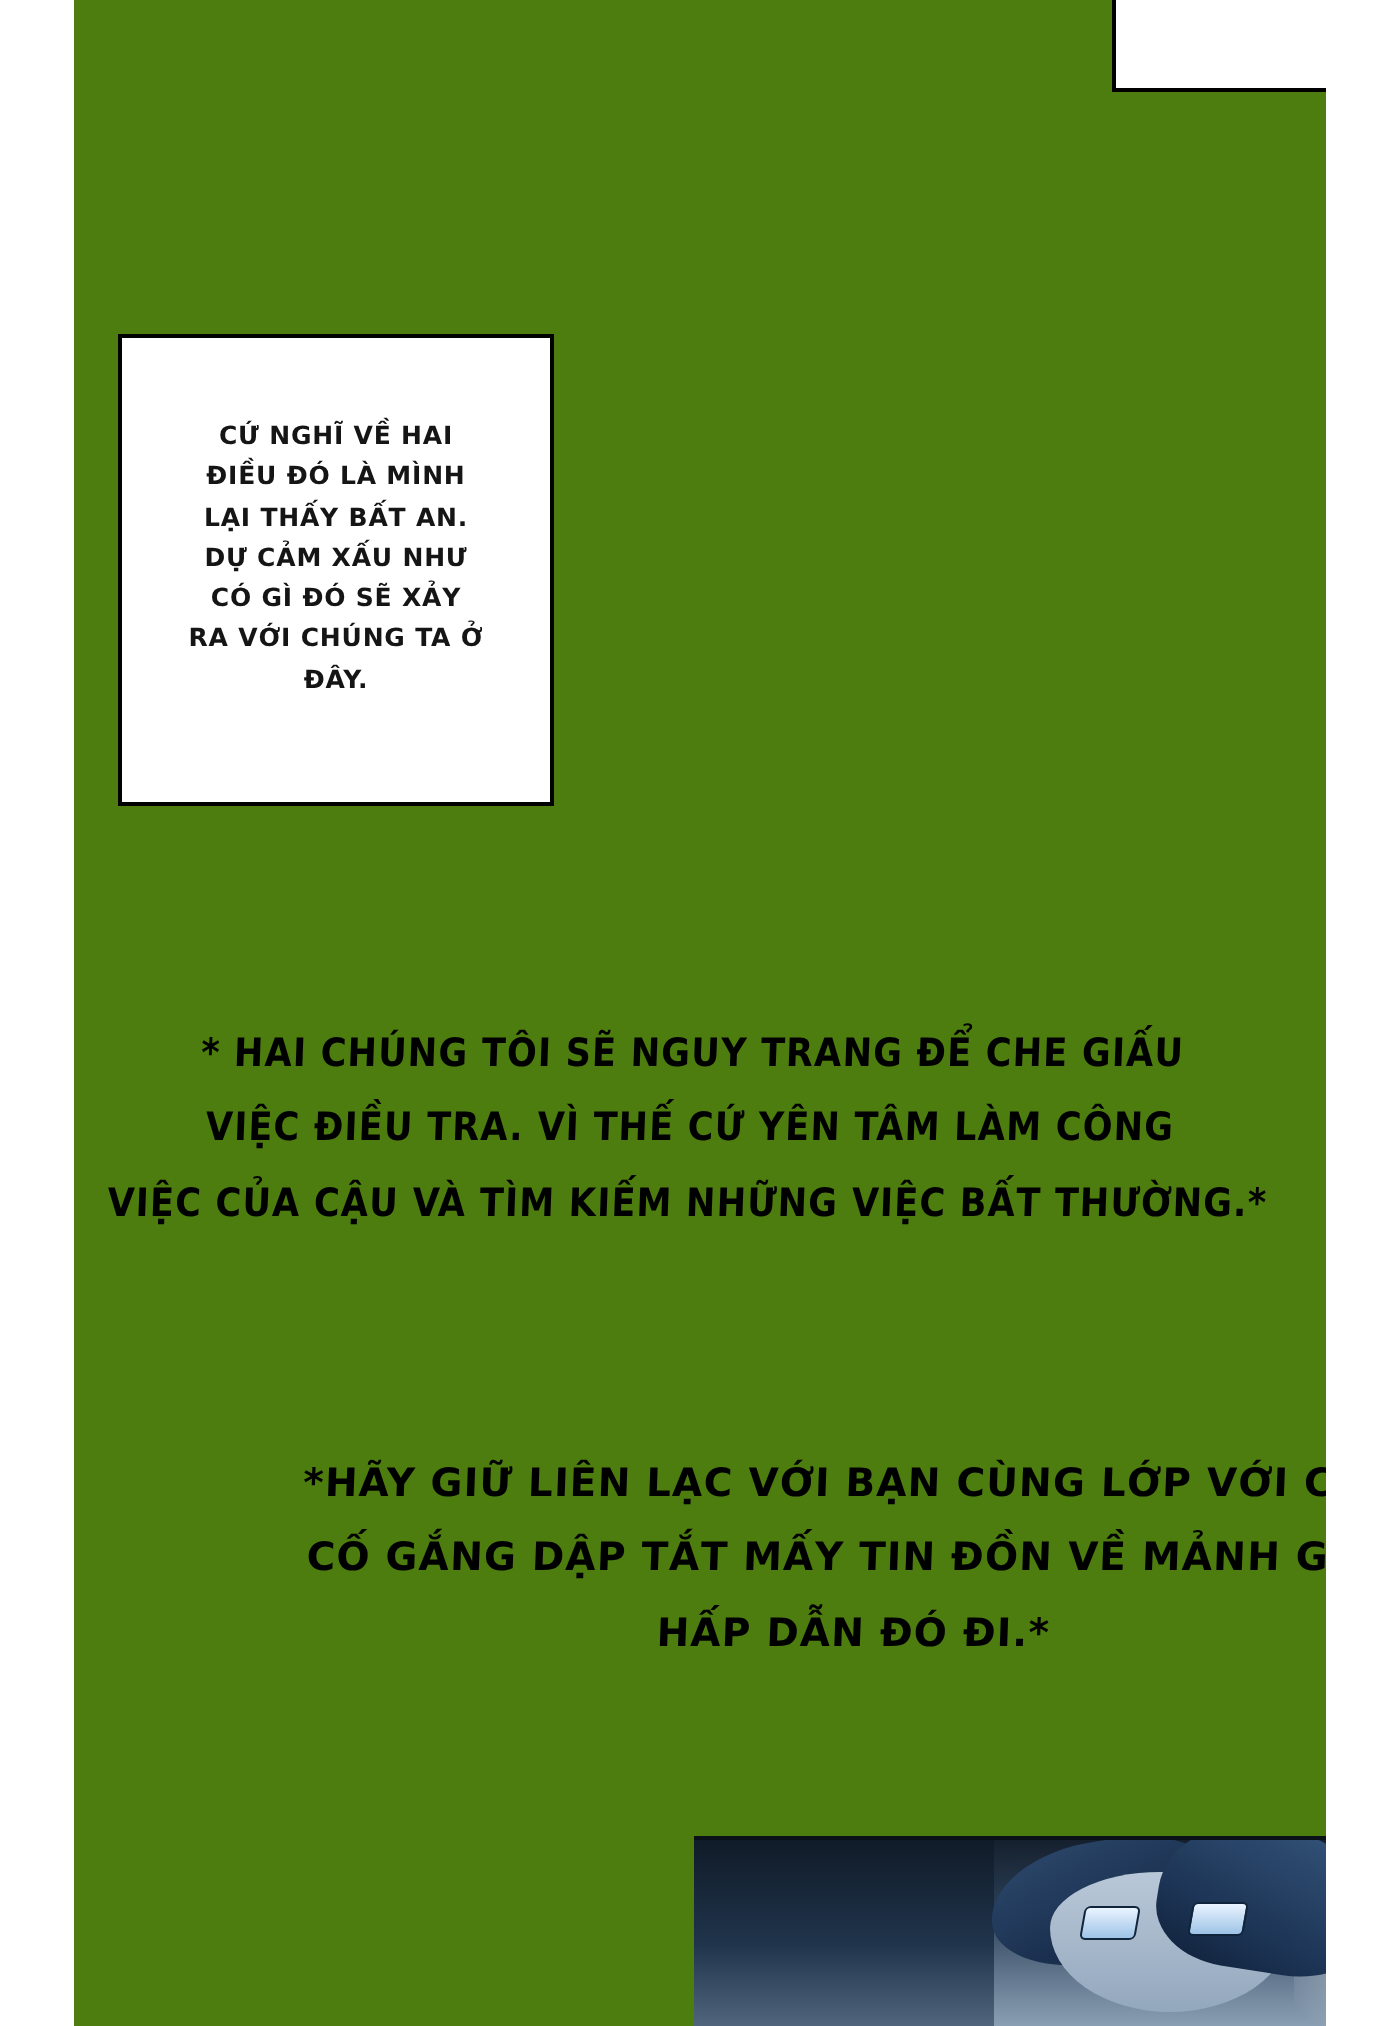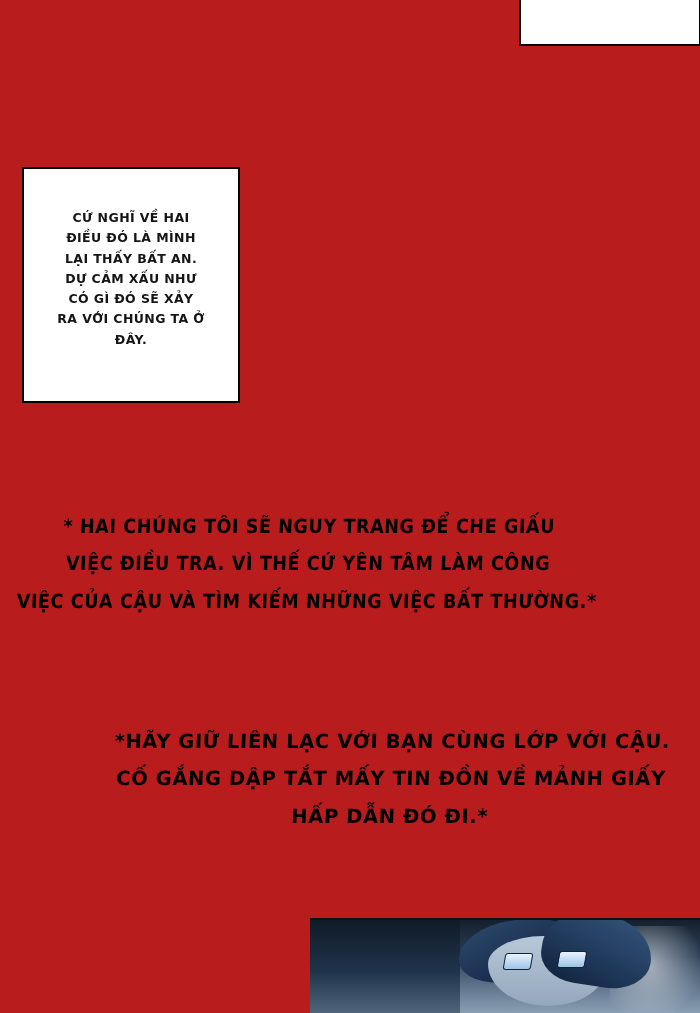--- a/index.html
+++ b/index.html
@@ -5,23 +5,23 @@
   html, body {
     margin: 0;
     padding: 0;
     background: #ffffff;
   }
   body {
     font-family: "Liberation Sans", sans-serif;
   }
   #page {
     position: relative;
-    width: 700px;
+    width: 626px;
     height: 1013px;
-    background: #b91c1c;
+    background: #4d7c0f;
     overflow: hidden;
     margin: 0 auto;
   }
 
   
   .panel-topright {
     position: absolute;
     left: 519px;
     top: -34px;
     width: 182px;

